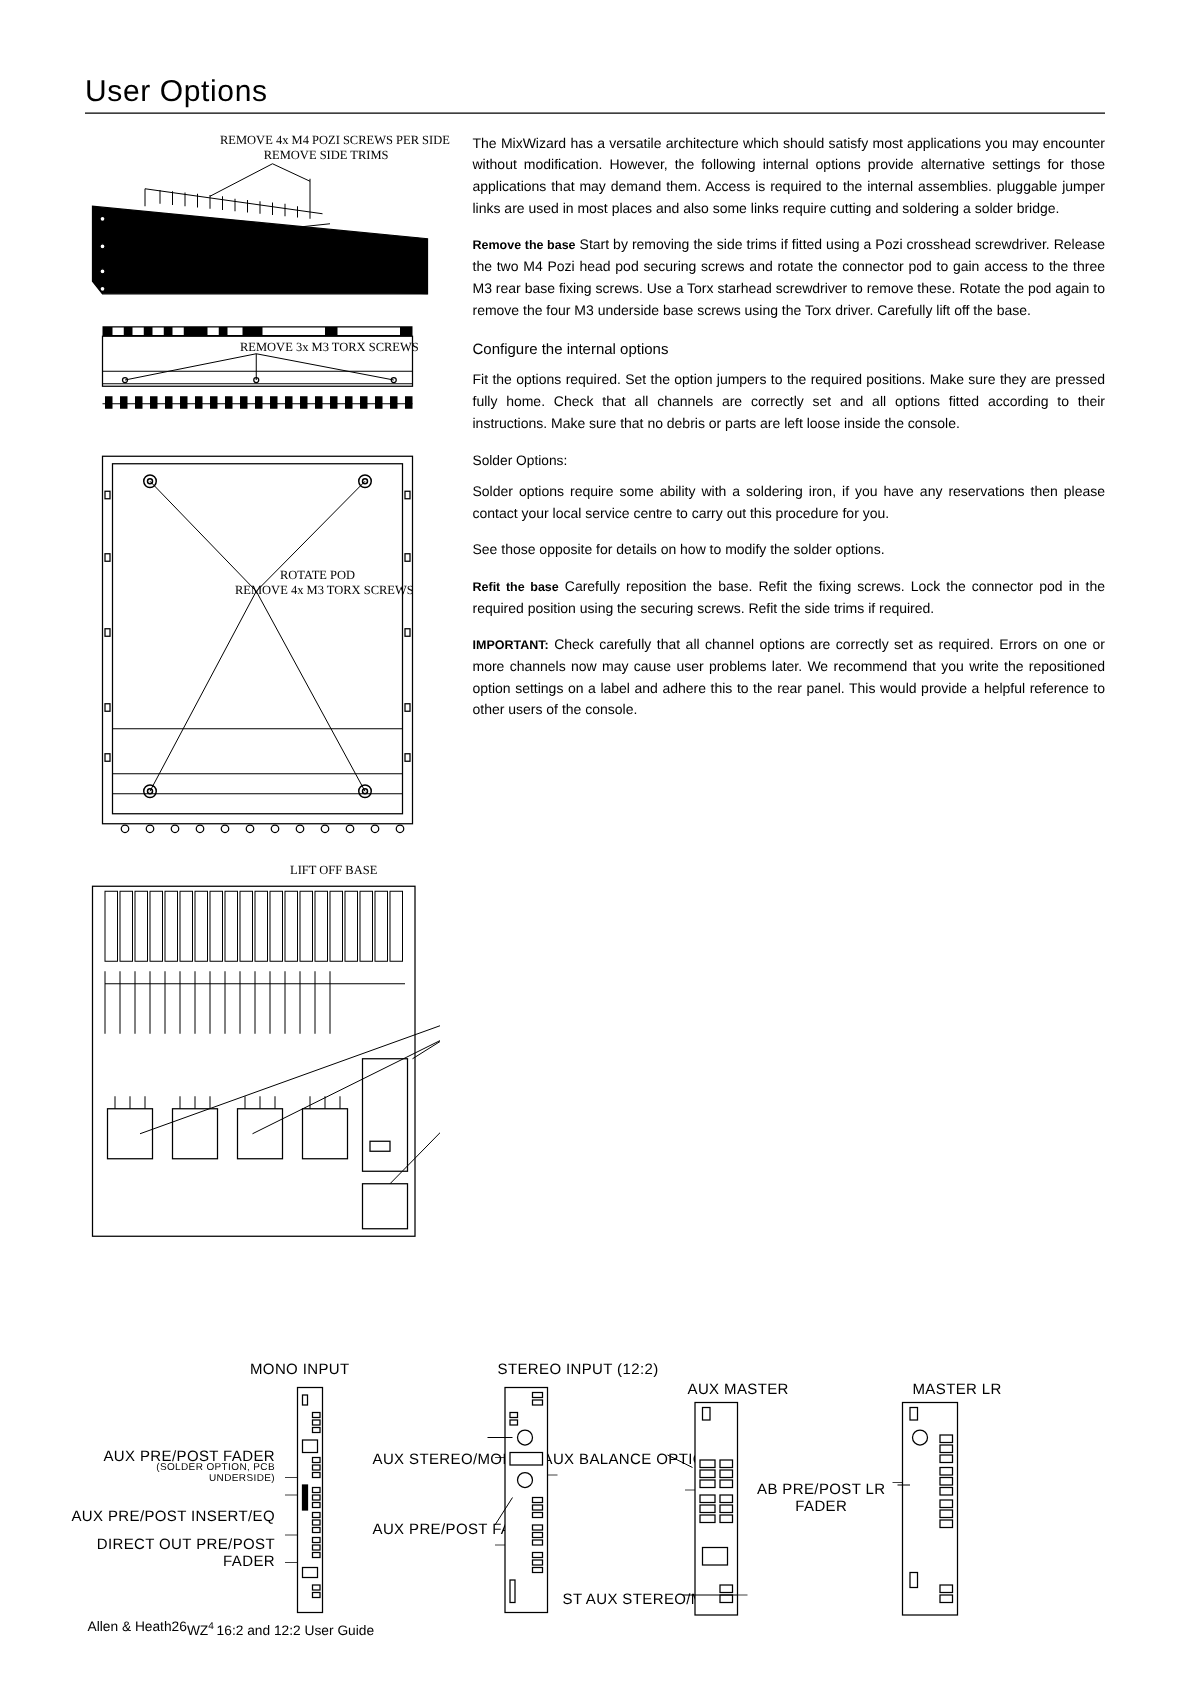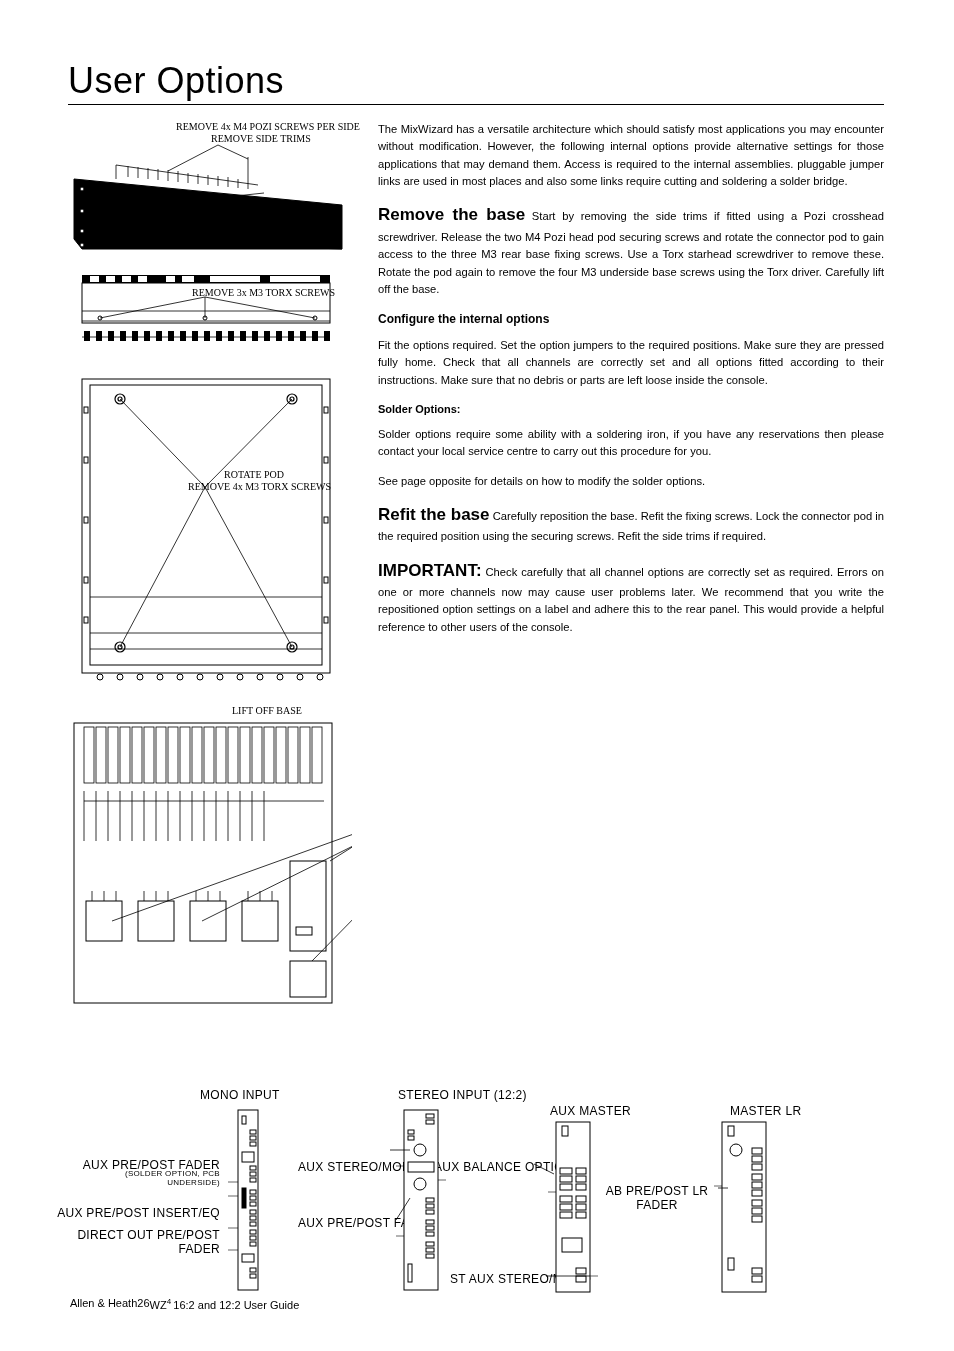--- a/index.html
+++ b/index.html
@@ -8,33 +8,33 @@
     font-size: 11px;
     color: #000;
     background: #fff;
     width: 954px;
     height: 1351px;
     position: relative;
     padding: 60px 70px 40px 68px;
   }
   .page-title {
     font-family: "Gill Sans", "Segoe UI", Arial, sans-serif;
-    font-size: 36px;
+    font-size: 24px;
     font-weight: 300;
     border-bottom: 1.5px solid #000;
     padding-bottom: 2px;
     margin-bottom: 16px;
     letter-spacing: 0.5px;
   }
   .columns { display: flex; gap: 30px; }
   .left-col { width: 280px; flex-shrink: 0; }
   .right-col { flex: 1; text-align: justify; line-height: 1.55; }
   .right-col p { margin-bottom: 12px; font-size: 11.2px; }
-  .right-col .subhead { font-weight: bold; font-size: 12px; margin: 10px 0 8px 0; text-align: left; }
-  .right-col .bold-lead { font-weight: bold; font-size: 17px; }
+  .right-col .subhead { font-weight: normal; font-size: 12px; margin: 10px 0 8px 0; text-align: left; }
+  .right-col .bold-lead { font-weight: bold; font-size: 10px; }
   .diagram { position: relative; margin-bottom: 14px; }
   .diag-label { font-family: Liberation Serif, serif; font-size: 10px; position: absolute; color:#000; white-space: pre; margin-left: 48px; }
   svg line { stroke: #000; stroke-width: 0.8; }
   svg polygon { fill: #000; }
 
   
   .bottom-area { position: absolute; left: 50px; right: 50px; top: 1088px; }
   .bot-label { font-family: Arial, sans-serif; font-size: 12px; position: absolute; letter-spacing: 0.3px; }
   .bot-label.small { font-size: 8px; }
   .pcb { position: absolute; }
@@ -292,21 +292,21 @@
 
   </div>
 
   <div class="right-col">
     <p>The MixWizard has a versatile architecture which should satisfy most applications you may encounter without modification.  However, the following internal options provide alternative settings for those applications that may demand them.  Access is required to the internal assemblies.  pluggable jumper links are used in most places and also some links require cutting and soldering a solder bridge.</p>
     <p><span class="bold-lead">Remove the base</span><span>   Start by removing the side trims if fitted using a Pozi crosshead screwdriver.  Release the two M4 Pozi head pod securing screws and rotate the connector pod to gain access to the three M3 rear base fixing screws.  Use a Torx starhead screwdriver to remove these.  Rotate the pod again to remove the four M3 underside base screws using the Torx driver.  Carefully lift off the base.</span></p>
     <p class="subhead">Configure the internal options</p>
     <p>Fit the options required.  Set the option jumpers to the required positions.  Make sure they are pressed fully home.  Check that all channels are correctly set and all options fitted according to their instructions.  Make sure that no debris or parts are left loose inside the console.</p>
     <p class="subhead" style="font-size:11px;">Solder Options:</p>
     <p>Solder options require some ability with a soldering iron, if you have any reservations then please contact your local service centre to carry out this procedure for you.</p>
-    <p style="text-align:left;">See page opposite for details on how to modify the solder options.</p>
+    <p style="text-align:left;">See those opposite for details on how to modify the solder options.</p>
     <p><span class="bold-lead">Refit the base</span><span>    Carefully reposition the base.  Refit the fixing screws.  Lock the connector pod in the required position using the securing screws.  Refit the side trims if required.</span></p>
     <p><span class="bold-lead">IMPORTANT:</span><span>    Check carefully that all channel options are correctly set as required.  Errors on one or more channels now may cause user problems later.  We recommend that you write the repositioned option settings on a label and adhere this to the rear panel.  This would provide a helpful reference to other users of the console.</span></p>
   </div>
 </div>
 
 <div class="bottom-area" style="height:220px;">
   <div class="bot-label" style="left:150px; top:0;">MONO INPUT</div>
   <div class="bot-label" style="left:308px; top:0;margin-left:40px;">STEREO INPUT (12:2)</div>
   <div class="bot-label" style="left:500px; top:16px;">AUX MASTER</div>
   <div class="bot-label" style="left:680px; top:16px;">MASTER LR</div>

